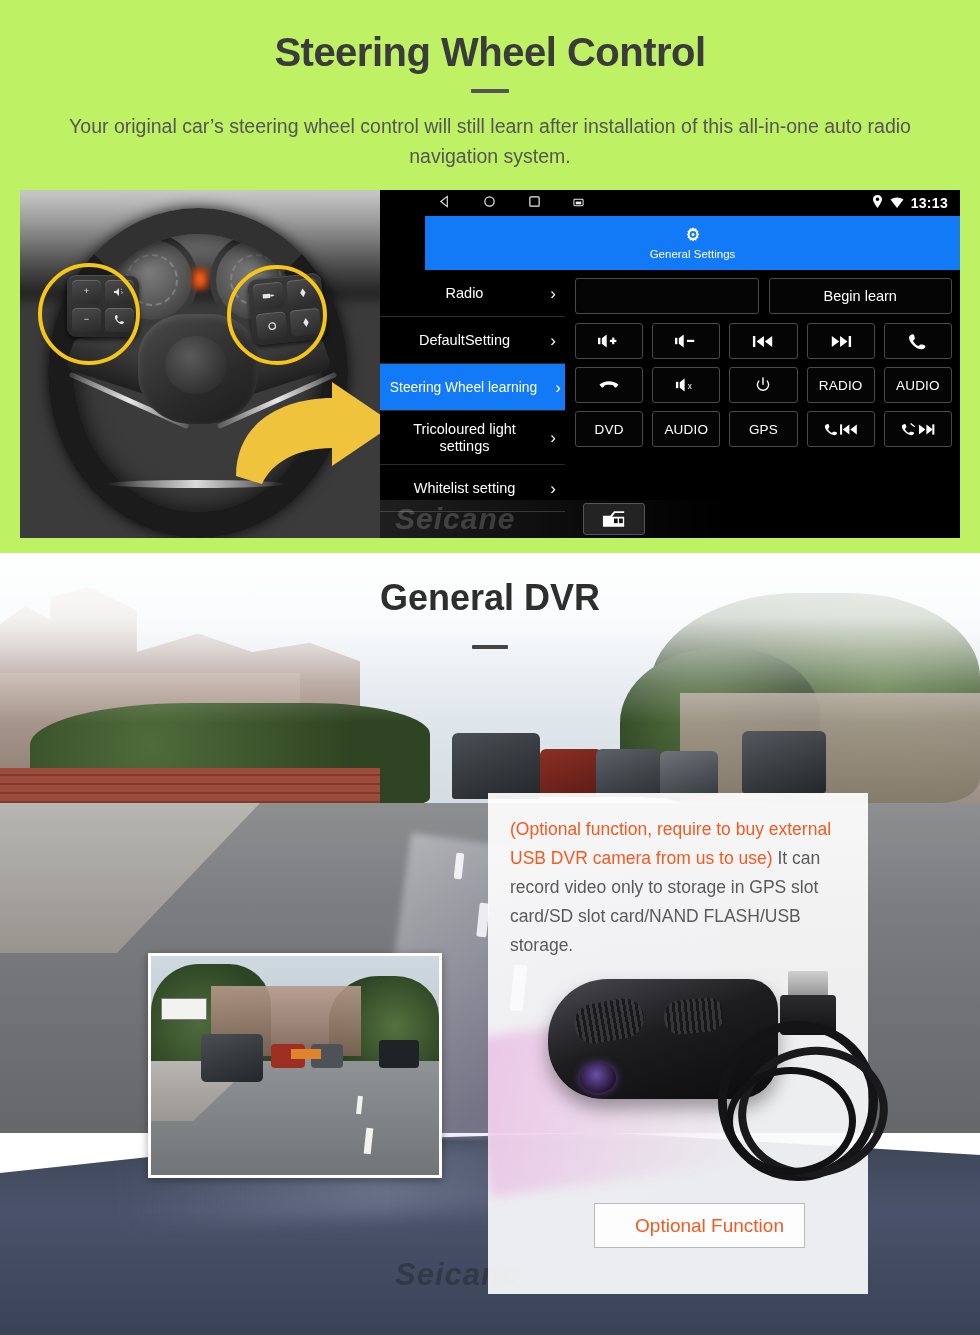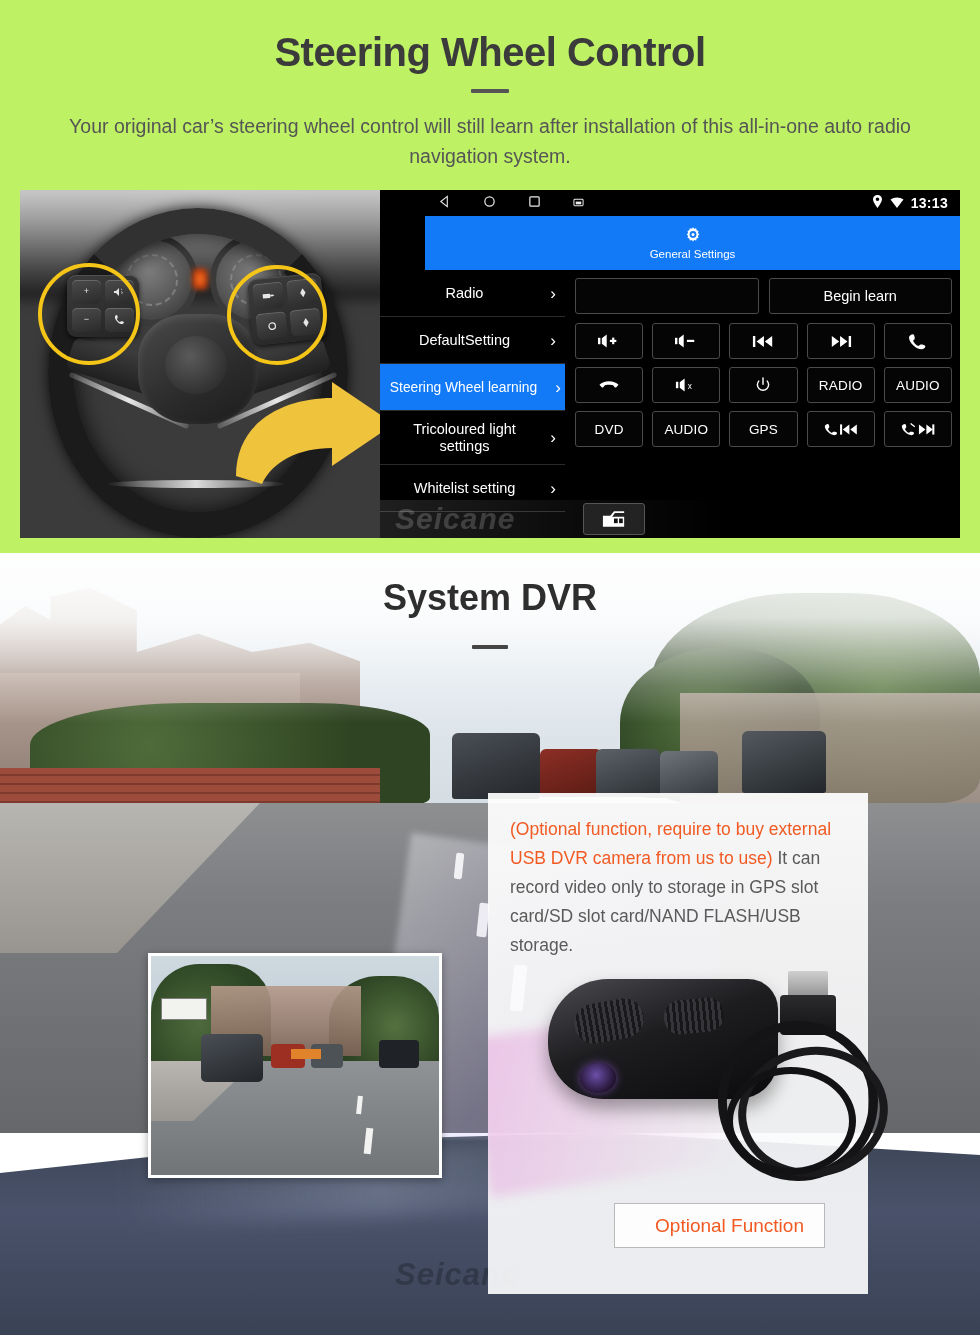--- a/index.html
+++ b/index.html
@@ -284,21 +284,21 @@
   
   .card {
     position:absolute; left: 488px; top: 793px; width: 380px; height: 501px;
     background: linear-gradient(180deg, rgba(255,255,255,.93) 0%, rgba(252,252,253,.90) 40%, rgba(248,249,250,.93) 100%);
   }
   .card-text { padding: 22px 24px 0 22px; font-size: 17.5px; line-height: 29px; }
   .t-orange { color: #f15a22; }
   .t-gray { color: #5a5a5a; }
 
   .opt-btn {
-    position:absolute; left: 126px; bottom: 46px;
+    position:absolute; left: 106px; bottom: 46px;
     width: 211px; height: 45px;
     border: 1px solid #b9b9b9; background: #fdfdfd;
     display:flex; align-items:center; justify-content:center;
     color:#f15a22; font-size: 19px; padding-left: 20px;
   }
 
   .wm-dash {
     position:absolute; left: 395px; bottom: 42px;
     font-size: 31px; font-weight: bold; font-style: italic;
     color: rgba(40,46,60,.62); letter-spacing: 1px; user-select:none;
@@ -589,21 +589,21 @@
     <div class="car" style="left:596px; top:196px; width:64px; height:48px; background:linear-gradient(160deg,#5c6168,#2c3034);"></div>
     <div class="car" style="left:660px; top:198px; width:58px; height:44px; background:linear-gradient(160deg,#6e7479,#343a3e);"></div>
     <div class="car" style="left:742px; top:178px; width:84px; height:62px; background:linear-gradient(160deg,#54595f,#23272b);"></div>
 
     <div class="windscreen-glare"></div>
     <div class="dashboard"></div>
     <div class="dash-shine"></div>
     <div class="top-fade"></div>
   </div>
 
-  <div class="title2">System DVR</div>
+  <div class="title2">General DVR</div>
   <div class="rule2"></div>
 
   <div class="wm-dash">Seicane</div>
 </div>
 
 <div class="inset">
   <div style="position:absolute;inset:0;background:linear-gradient(180deg,#cfd9e0 0%,#c2cdd6 30%,#8e9398 48%,#75797d 100%);"></div>
   <div style="position:absolute;left:0;top:8px;width:120px;height:120px;background:radial-gradient(circle at 40% 50%,#4e6a3c,#2d4524 70%);border-radius:40% 35% 10% 10%;"></div>
   <div style="position:absolute;right:0;top:20px;width:110px;height:100px;background:radial-gradient(circle at 60% 50%,#55713f,#2c4323 70%);border-radius:45% 40% 12% 12%;"></div>
   <div style="position:absolute;left:60px;top:30px;width:150px;height:70px;background:linear-gradient(180deg,#b59a8a,#7e6356);opacity:.9;"></div>

